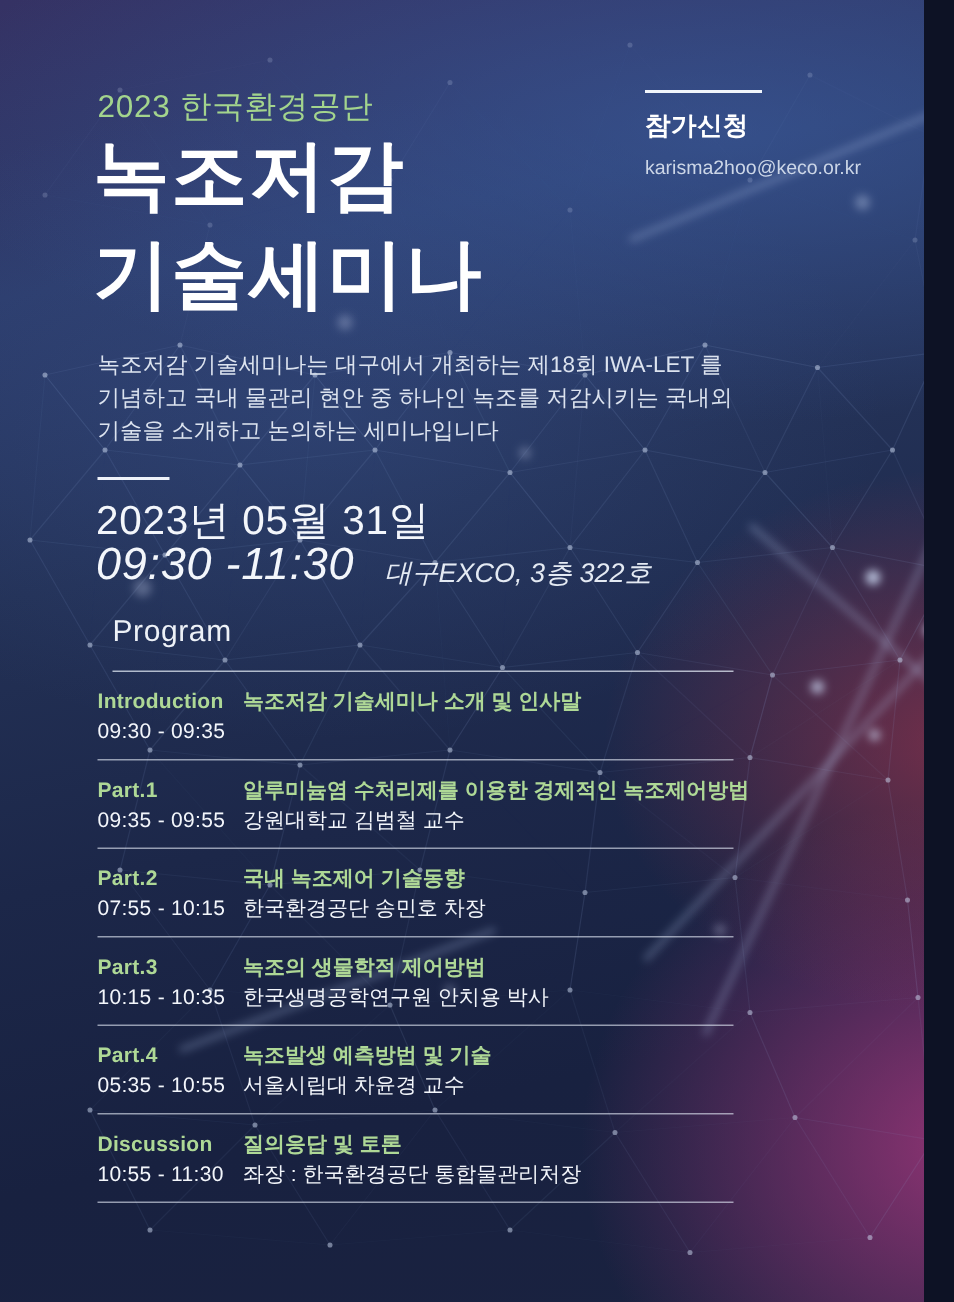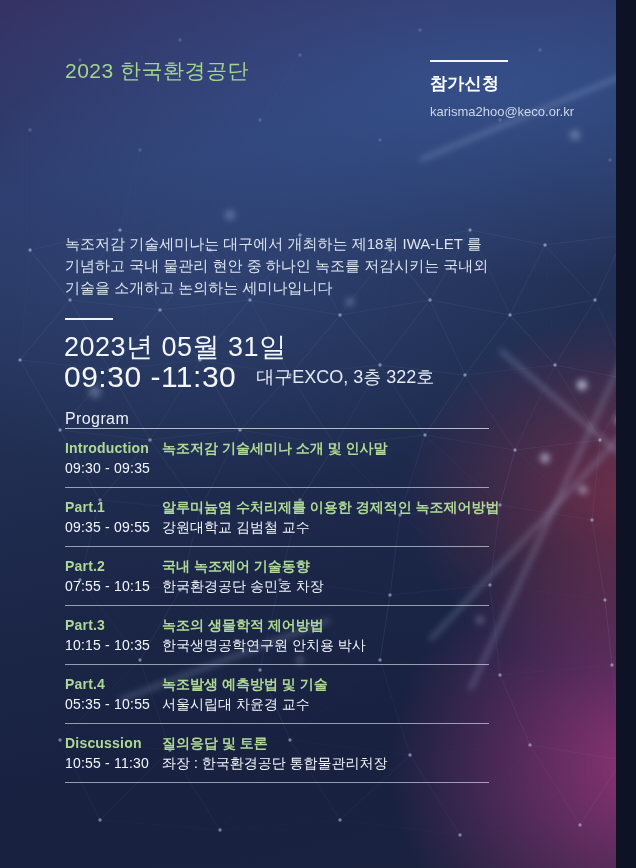--- a/index.html
+++ b/index.html
@@ -28,27 +28,27 @@
   .contact-block + .contact-block{margin-top:21px;}
   .contact-org{font-size:10.5px;color:#c3cee2;margin-left:3px;}
 
   .description{position:absolute;left:65px;top:233px;font-size:15px;line-height:22px;
     color:#dce3ef;font-weight:500;}
   .description span{display:block;}
 
   .when-rule{position:absolute;left:65px;top:318px;width:48px;border-top:2px solid #eef2f9;}
   .event-date{position:absolute;left:64px;top:329px;font-size:27px;font-weight:400;
     color:#f3f6fb;letter-spacing:.5px;}
-  .event-timerow{position:absolute;left:64px;top:360px;display:flex;align-items:center;}
+  .event-timerow{position:absolute;left:64px;top:360px;display:flex;align-items:flex-end;font-style:italic;}
   .event-time{font-size:30px;font-weight:400;color:#f3f6fb;letter-spacing:.5px;}
   .event-venue{font-size:18px;color:#e4eaf3;margin-left:20px;font-weight:500;}
 
   .program{position:absolute;left:65px;top:410px;width:424px;}
-  .program-header{font-size:16px;color:#edf1f7;letter-spacing:.4px;
-    padding-bottom:0;border-bottom:1px solid rgba(226,233,244,.75);}
+  .program-header{font-size:20px;color:#edf1f7;letter-spacing:.4px;
+    padding-bottom:14px;border-bottom:1px solid rgba(226,233,244,.75);margin-left:10px;}
   .program-row{display:grid;grid-template-columns:97px 1fr;row-gap:2px;
     padding:10px 0;border-bottom:1px solid rgba(226,233,244,.62);
     font-size:14px;line-height:18px;}
   .p-label{color:#aed896;font-weight:600;letter-spacing:.2px;}
   .p-title{color:#aed896;font-weight:700;white-space:nowrap;}
   .p-time{color:#f3f6fb;font-weight:500;letter-spacing:.2px;white-space:nowrap;}
   .p-speaker{color:#f3f6fb;font-weight:500;}
 </style>
 </head>
 <body>
@@ -343,20 +343,24 @@
         <circle cx="575" cy="135" r="5" fill-opacity="0.35"></circle>
         <circle cx="300" cy="660" r="4" fill-opacity="0.25"></circle>
         <circle cx="230" cy="215" r="5" fill-opacity="0.30"></circle>
         <circle cx="480" cy="620" r="4" fill-opacity="0.30"></circle>
       </g>
     </g>
   </svg>
 
   <div class="eyebrow">2023 한국환경공단</div>
 
+  <h1 class="big-title" style="margin:0;">
+    <span>녹조저감</span>
+    <span>기술세미나</span>
+  </h1>
 
   <div class="contact">
     <div class="contact-block">
       <div class="contact-rule"></div>
       <div class="contact-label">참가신청</div>
       <div class="contact-value">karisma2hoo@keco.or.kr</div>
     </div>
   </div>
 
   <p class="description" style="margin:0;">

